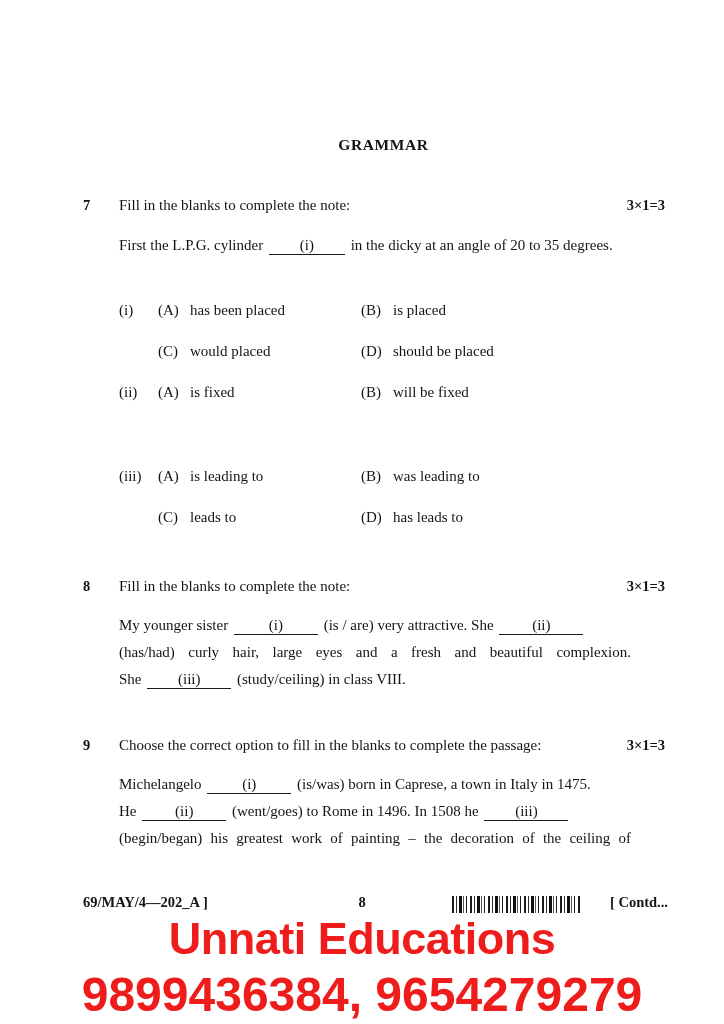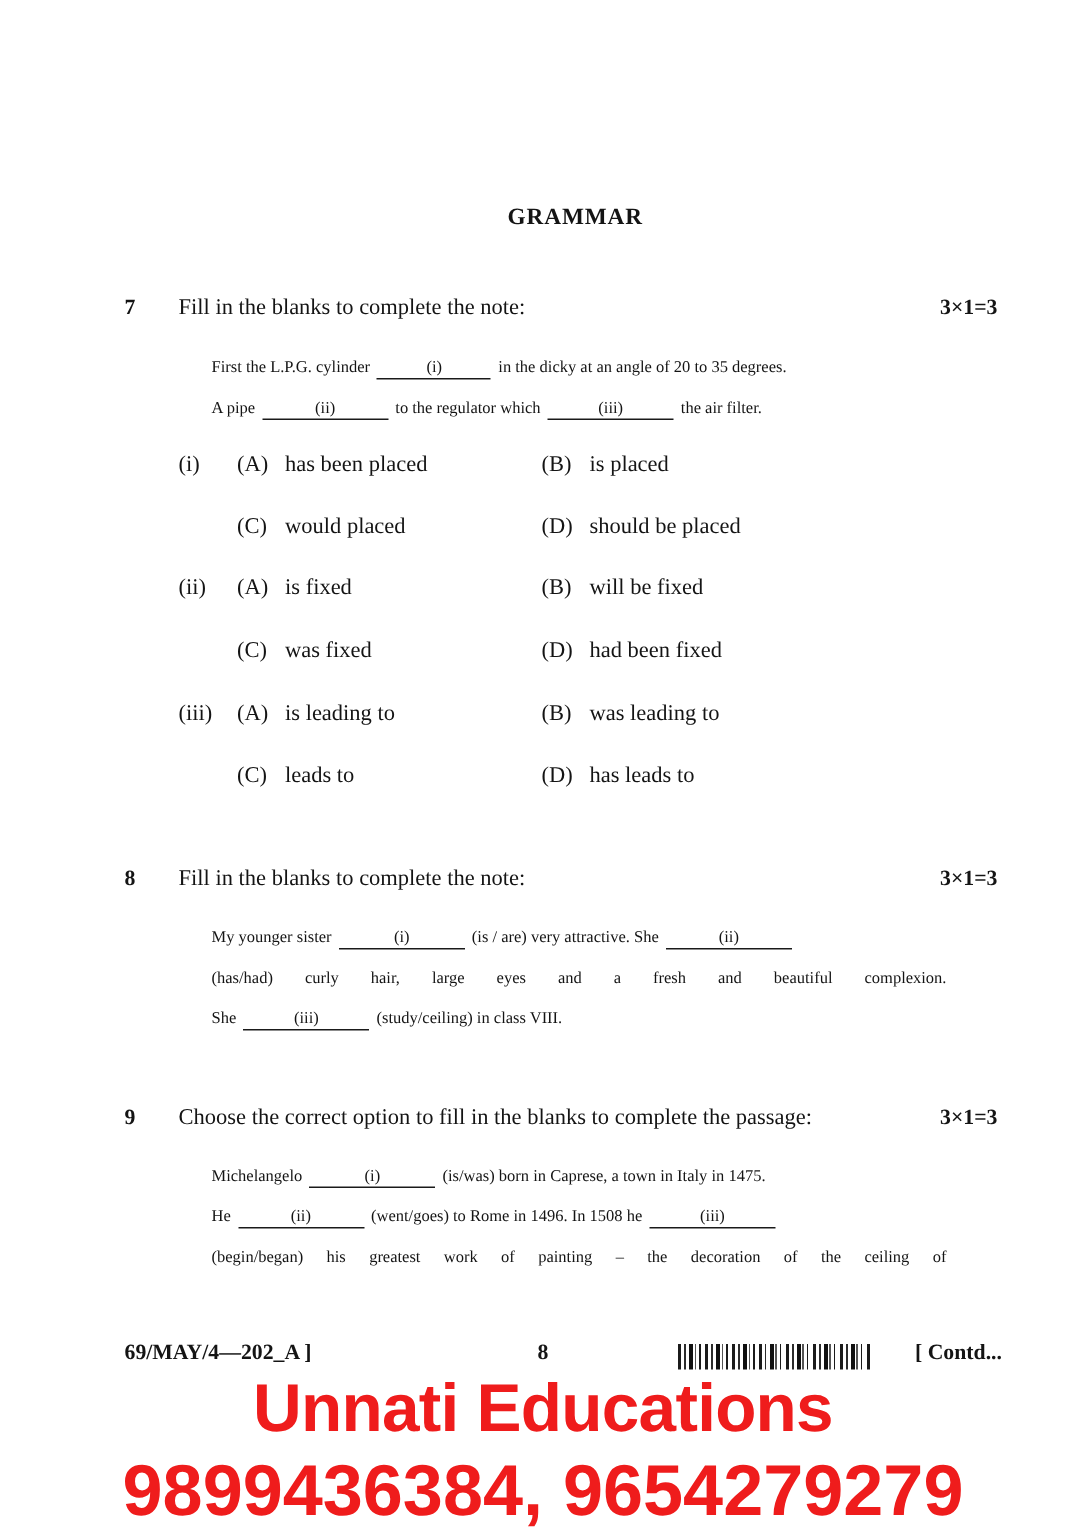--- a/index.html
+++ b/index.html
@@ -67,25 +67,24 @@
     white-space: nowrap;
   }
 
   
   .passage {
     position: absolute;
     left: 119px;
     width: 512px;
   }
   .p-line {
-    font-size: 11px;
+    font-size: 15px;
     height: 27px;
     line-height: 27px;
     white-space: nowrap;
-    margin-left: 22px;
   }
   .p-line.justify {
     white-space: normal;
     text-align: justify;
     text-align-last: justify;
   }
   .blank {
     display: inline-block;
     border-bottom: 1px solid #1a1a1a;
     text-align: center;
@@ -215,27 +214,20 @@
       <span class="q-marks">3×1=3</span>
     </div>
   </div>
 
   <div class="passage" style="top:232px;">
     <div class="p-line">
       <span>First the L.P.G. cylinder</span>
       <span class="blank w-md">(i)</span>
       <span>in the dicky at an angle of 20 to 35 degrees.</span>
     </div>
-    <div class="p-line">
-      <span>A pipe</span>
-      <span class="blank w-lg">(ii)</span>
-      <span>to the regulator which</span>
-      <span class="blank w-lg">(iii)</span>
-      <span>the air filter.</span>
-    </div>
   </div>
 
   <div class="opt-row" style="top:302px;">
     <span class="opt-roman">(i)</span>
     <span class="opt-col-a">
       <span class="opt-key">(A)</span><span>has been placed</span>
     </span>
     <span class="opt-col-b">
       <span class="opt-key">(B)</span><span>is placed</span>
     </span>
@@ -254,29 +246,20 @@
   <div class="opt-row" style="top:384px;">
     <span class="opt-roman">(ii)</span>
     <span class="opt-col-a">
       <span class="opt-key">(A)</span><span>is fixed</span>
     </span>
     <span class="opt-col-b">
       <span class="opt-key">(B)</span><span>will be fixed</span>
     </span>
   </div>
 
-  <div class="opt-row" style="top:426px;">
-    <span class="opt-roman"></span>
-    <span class="opt-col-a">
-      <span class="opt-key">(C)</span><span>was fixed</span>
-    </span>
-    <span class="opt-col-b">
-      <span class="opt-key">(D)</span><span>had been fixed</span>
-    </span>
-  </div>
 
   <div class="opt-row" style="top:468px;">
     <span class="opt-roman">(iii)</span>
     <span class="opt-col-a">
       <span class="opt-key">(A)</span><span>is leading to</span>
     </span>
     <span class="opt-col-b">
       <span class="opt-key">(B)</span><span>was leading to</span>
     </span>
   </div>

